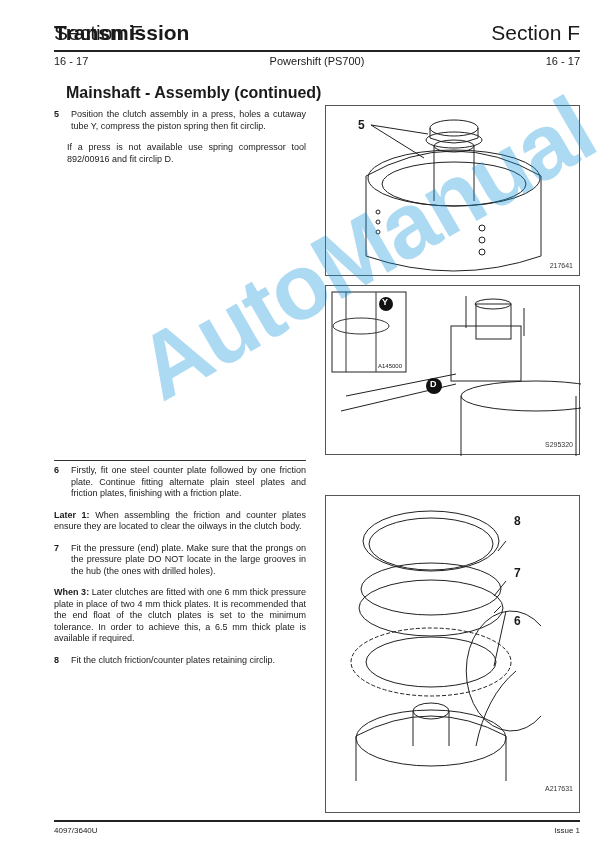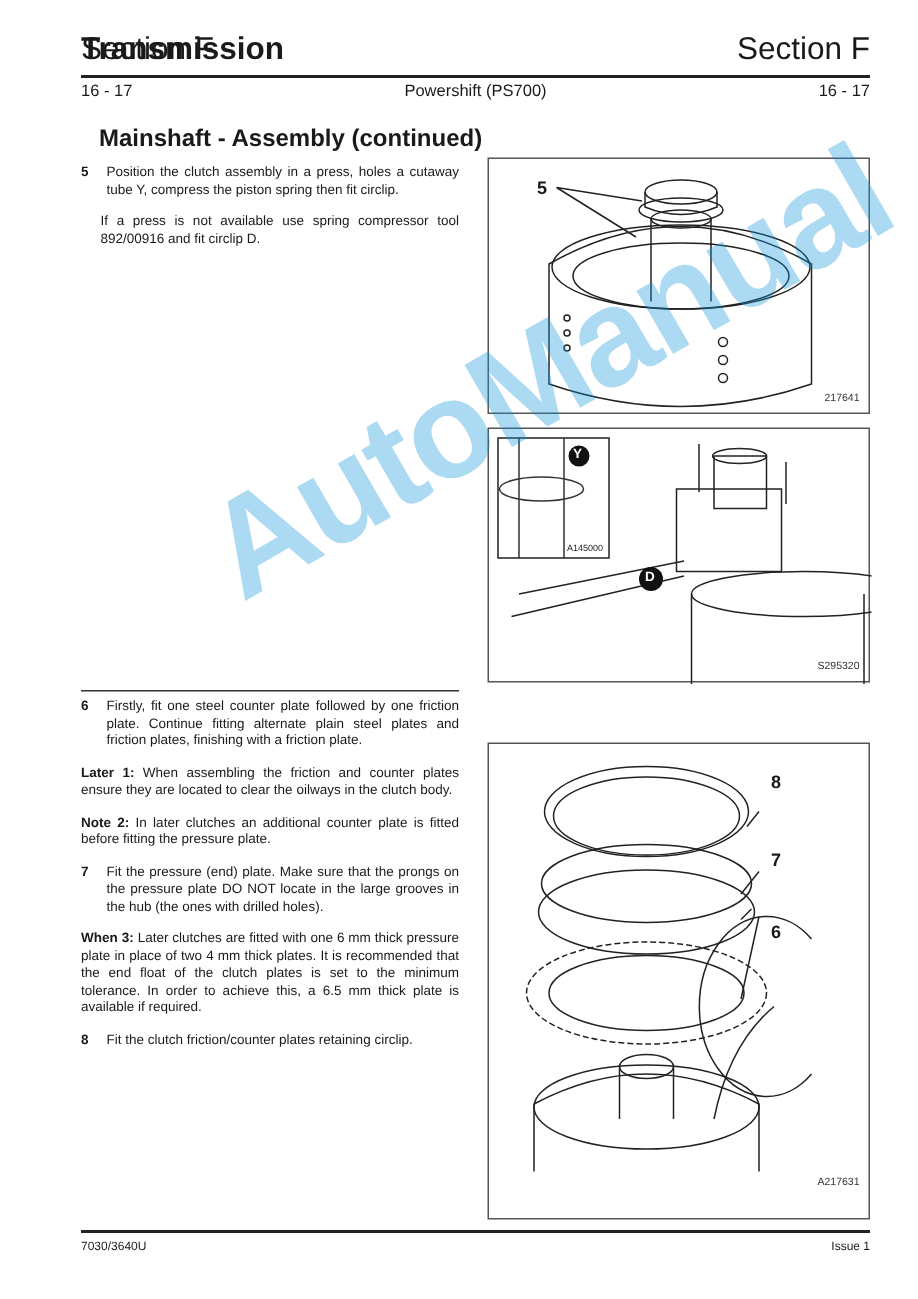--- a/index.html
+++ b/index.html
@@ -56,21 +56,20 @@
 </div>
 
 <div class="rule" style="top:460px"></div>
 
 <div class="col" style="top:465px">
   <div class="step">
     <span class="num">6</span>
     <span class="txt">Firstly, fit one steel counter plate followed by one friction plate. Continue fitting alternate plain steel plates and friction plates, finishing with a friction plate.</span>
   </div>
   <div class="note"><b>Later 1:</b><span> When assembling the friction and counter plates ensure they are located to clear the oilways in the clutch body.</span></div>
-  <div class="note"><b>Note 2:</b><span> In later clutches an additional counter plate is fitted before fitting the pressure plate.</span></div>
   <div class="step">
     <span class="num">7</span>
     <span class="txt">Fit the pressure (end) plate. Make sure that the prongs on the pressure plate DO NOT locate in the large grooves in the hub (the ones with drilled holes).</span>
   </div>
   <div class="note"><b>When 3:</b><span> Later clutches are fitted with one 6 mm thick pressure plate in place of two 4 mm thick plates. It is recommended that the end float of the clutch plates is set to the minimum tolerance. In order to achieve this, a 6.5 mm thick plate is available if required.</span></div>
   <div class="step">
     <span class="num">8</span>
     <span class="txt">Fit the clutch friction/counter plates retaining circlip.</span>
   </div>
 </div>
@@ -144,14 +143,14 @@
   </svg>
   <span class="callout" style="left:188px;top:18px">8</span>
   <span class="callout" style="left:188px;top:70px">7</span>
   <span class="callout" style="left:188px;top:118px">6</span>
   <span class="fig-id" style="bottom:20px">A217631</span>
 </div>
 
 <div class="watermark">AutoManual</div>
 
 <div class="footer-rule"></div>
-<div class="footer" style="left:54px">7030/3640U</div>
+<div class="footer" style="left:54px">4097/3640U</div>
 <div class="footer" style="right:32px">Issue 1</div>
 
 </body></html>

